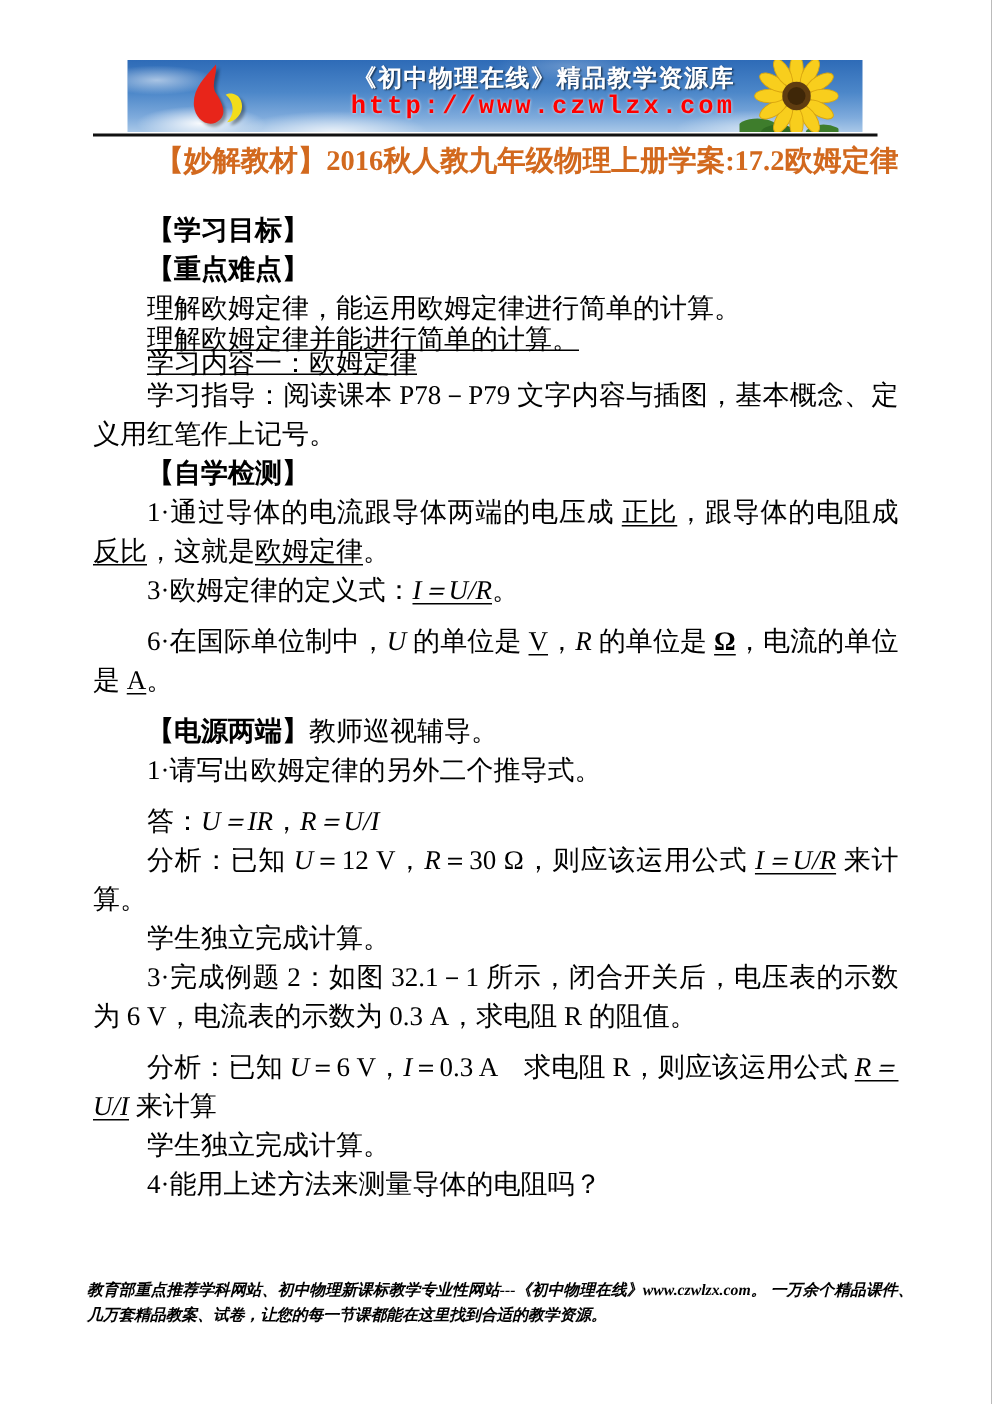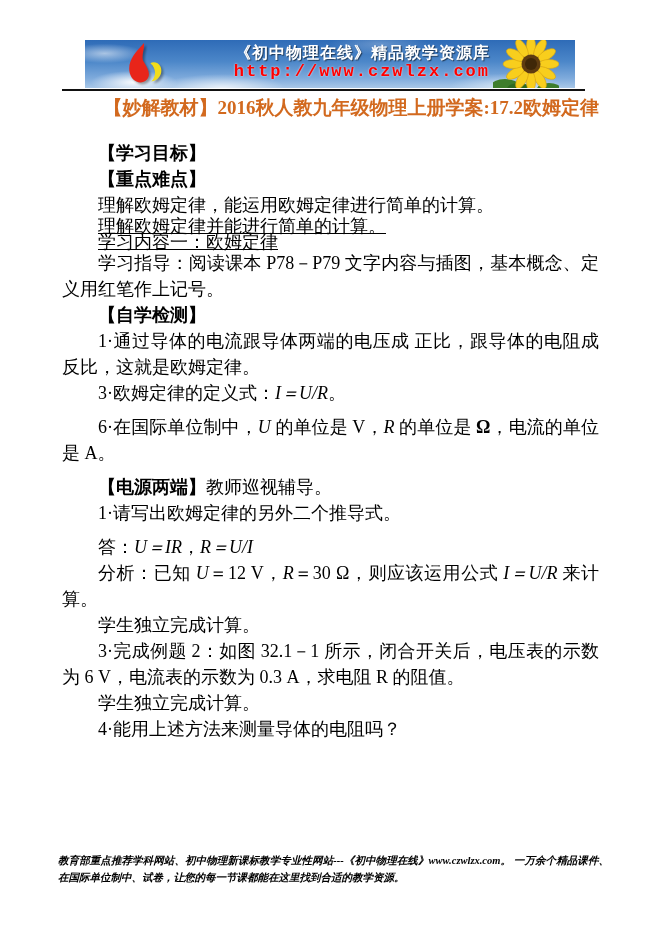--- a/index.html
+++ b/index.html
@@ -53,21 +53,21 @@
   
   .doc-body{
     position:absolute;left:62px;top:140px;width:537px;
     font-size:18px;line-height:26px;text-align:justify;
   }
   .para{margin:0;text-indent:2em;}
   .para.tight{line-height:16px;text-decoration:underline;}
   .para.sp{margin-top:8px;}
   .st-b{font-weight:bold;}
   .st-i{font-style:italic;}
-  .st-u{text-underline-offset:3px;margin-top:13px;}
+  .st-u{text-decoration:underline;text-underline-offset:3px;margin-top:13px;}
 
   
   .page-footer{
     position:absolute;left:58px;top:852px;width:551px;
     font-size:10.5px;line-height:17px;font-weight:bold;font-style:italic;
     text-align:justify;
   }
 </style>
 </head>
 <body>
@@ -124,21 +124,22 @@
       <p class="para"><span class="st-b">【自学检测】</span></p>
       <p class="para"><span class="">1·通过导体的电流跟导体两端的电压成 </span><span class="st-u">正比</span><span class="">，跟导体的电阻成 </span><span class="st-u">反比</span><span class="">，这就是</span><span class="st-u">欧姆定律</span><span class="">。</span></p>
       <p class="para"><span class="">3·欧姆定律的定义式：</span><span class="st-i st-u">I＝U/R</span><span class="">。</span></p>
       <p class="para sp"><span class="">6·在国际单位制中，</span><span class="st-i">U</span><span class=""> 的单位是 </span><span class="st-u">V</span><span class="">，</span><span class="st-i">R</span><span class=""> 的单位是 </span><span class="st-b st-u">Ω</span><span class="">，电流的单位是 </span><span class="st-u">A</span><span class="">。</span></p>
       <p class="para sp"><span class="st-b">【电源两端】</span><span class="">教师巡视辅导。</span></p>
       <p class="para"><span class="">1·请写出欧姆定律的另外二个推导式。</span></p>
       <p class="para sp"><span class="">答：</span><span class="st-i">U＝IR</span><span class="">，</span><span class="st-i">R＝U/I</span></p>
       <p class="para"><span class="">分析：已知 </span><span class="st-i">U</span><span class="">＝12 V，</span><span class="st-i">R</span><span class="">＝30 Ω，则应该运用公式 </span><span class="st-i st-u">I＝U/R</span><span class=""> 来计算。</span></p>
       <p class="para"><span class="">学生独立完成计算。</span></p>
       <p class="para"><span class="">3·完成例题 2：如图 32.1－1 所示，闭合开关后，电压表的示数为 6 V，电流表的示数为 0.3 A，求电阻 R 的阻值。</span></p>
+      <p class="para sp"><span class="">分析：已知 </span><span class="st-i">U</span><span class="">＝6 V，</span><span class="st-i">I</span><span class="">＝0.3 A　求电阻 R，则应该运用公式 </span><span class="st-i st-u">R＝U/I</span><span class=""> 来计算</span></p>
       <p class="para"><span class="">学生独立完成计算。</span></p>
       <p class="para"><span class="">4·能用上述方法来测量导体的电阻吗？</span></p>
     </div>
 
   <div class="page-footer">
-    <span>教育部重点推荐学科网站、初中物理新课标教学专业性网站---《初中物理在线》www.czwlzx.com。 一万余个精品课件、在国际单位制中、试卷，让您的每一节课都能在这里找到合适的教学资源。</span>
+    <span>教育部重点推荐学科网站、初中物理新课标教学专业性网站---《初中物理在线》www.czwlzx.com。 一万余个精品课件、几万套精品教案、试卷，让您的每一节课都能在这里找到合适的教学资源。</span>
   </div>
 
 </div>
 
 </body></html>

